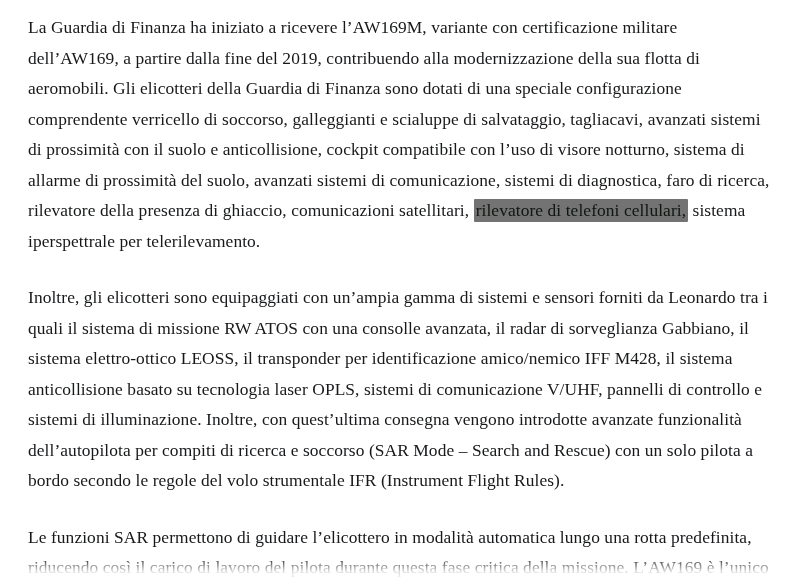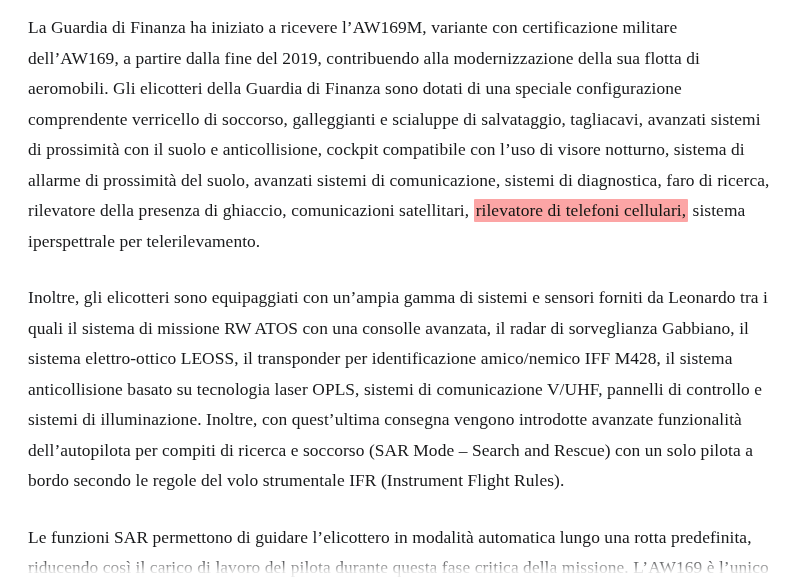--- a/index.html
+++ b/index.html
@@ -29,21 +29,21 @@
     text-align: left;
     letter-spacing: 0.005em;
   }
   .para {
     margin: 0 0 26px 0;
   }
   .para:last-child {
     margin-bottom: 0;
   }
   .hl {
-    background: #fca5a5;
+    background: #737373;
     color: #0f1511;
     padding: 1px 2px 2px 2px;
     border-radius: 1px;
     box-decoration-break: clone;
     -webkit-box-decoration-break: clone;
   }
   .fade-bottom {
     position: absolute;
     left: 0;
     right: 0;

